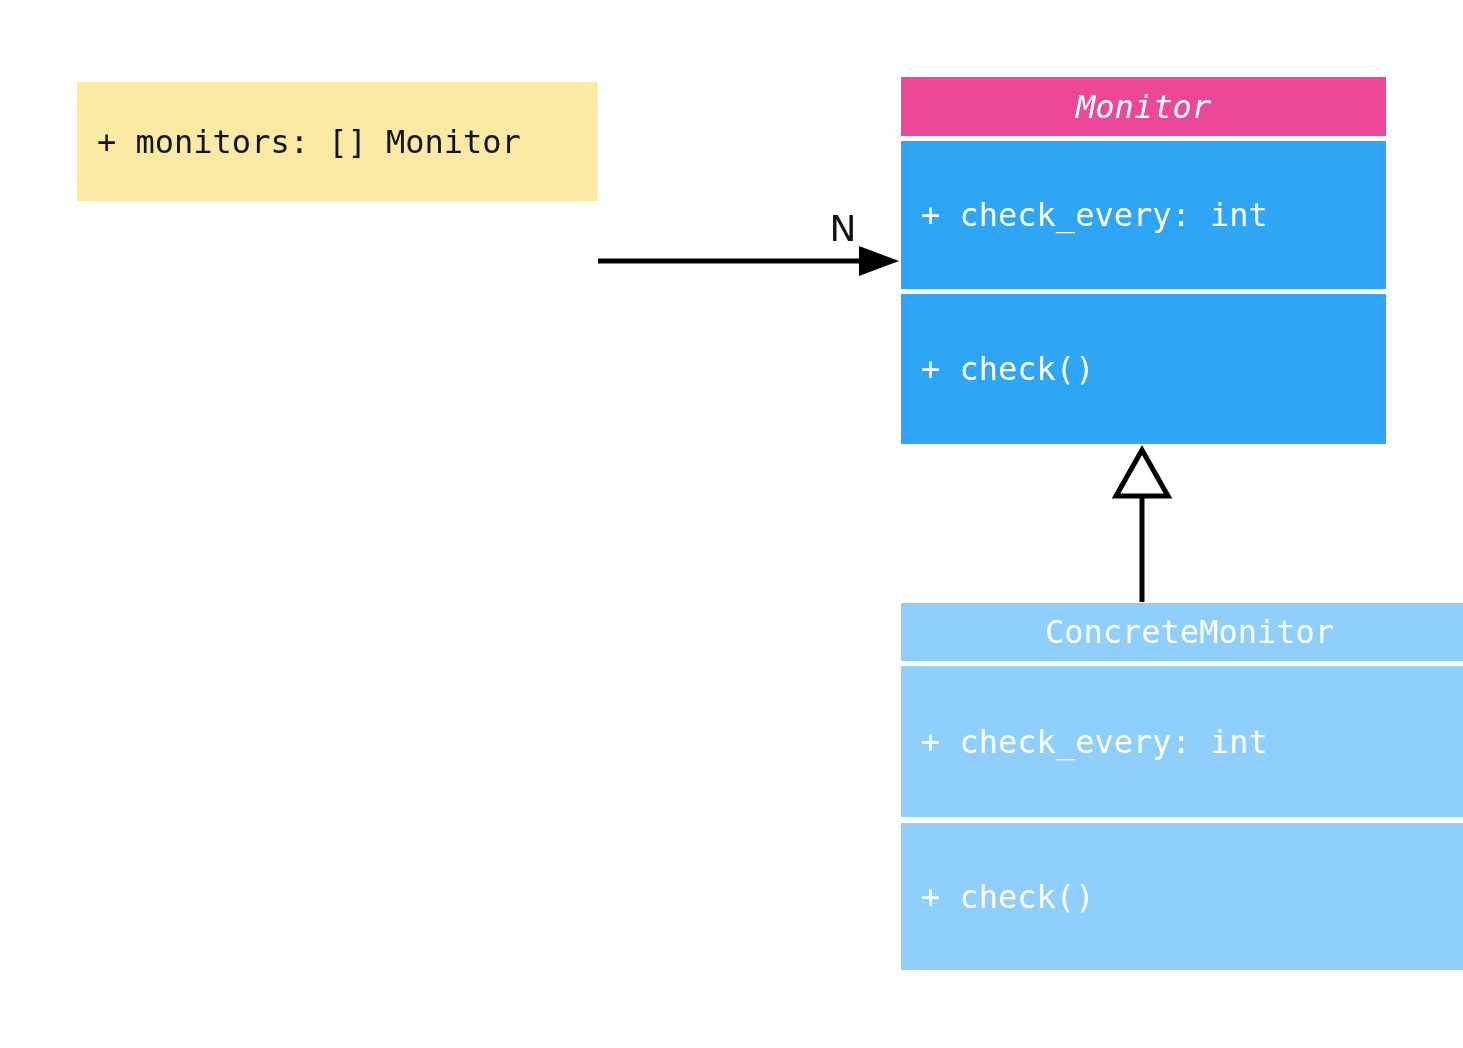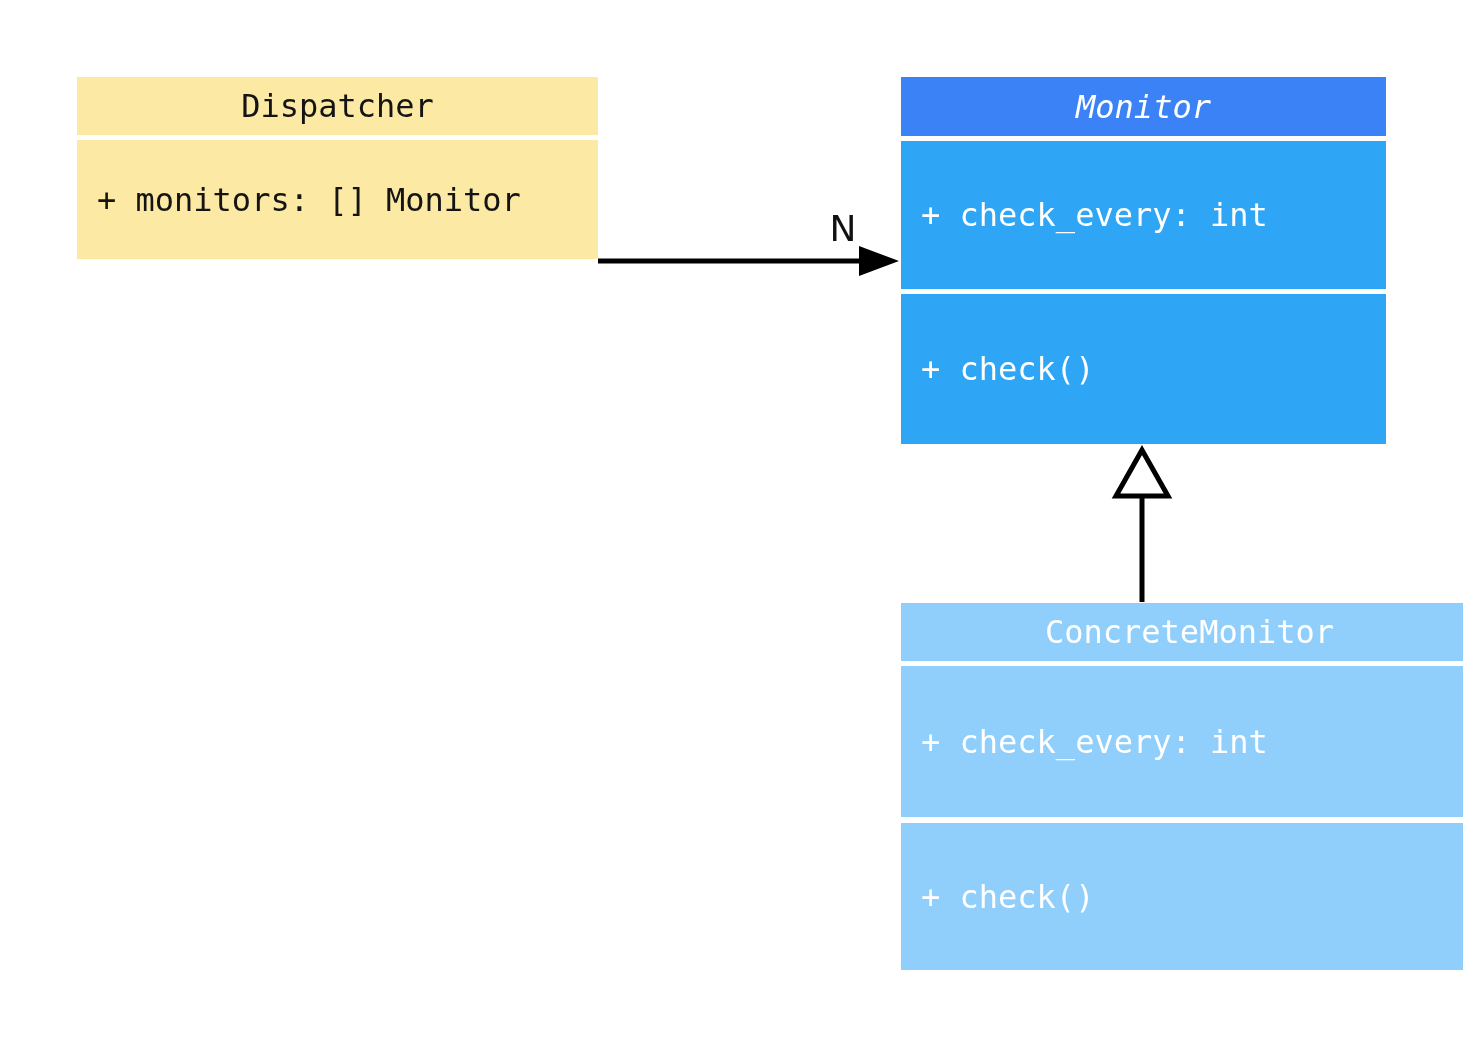--- a/index.html
+++ b/index.html
@@ -76,30 +76,27 @@
     font-size: 36px;
     fill: #111111;
   }
 </style>
 </head>
 <body>
 
 <div class="canvas">
 
   <div class="uml-class dark-text" id="dispatcher">
-    <div class="sec title s1" style="background: rgb(251, 233, 164);">
-      <span class="cls-text">Dispatcher</span>
-    </div>
     <div class="sec body s2" style="background: rgb(251, 233, 164);">
       <span class="cls-text">+ monitors: [] Monitor</span>
     </div>
   </div>
 
   <div class="uml-class light-text" id="monitor">
-    <div class="sec title s1 italic" style="background: #3b82f6;">
+    <div class="sec title s1 italic" style="background: #ec4899;">
       <span class="cls-text">Monitor</span>
     </div>
     <div class="sec body s2" style="background: rgb(47, 165, 246);">
       <span class="cls-text">+ check_every: int</span>
     </div>
     <div class="sec body s3" style="background: rgb(47, 165, 246);">
       <span class="cls-text">+ check()</span>
     </div>
   </div>
 

